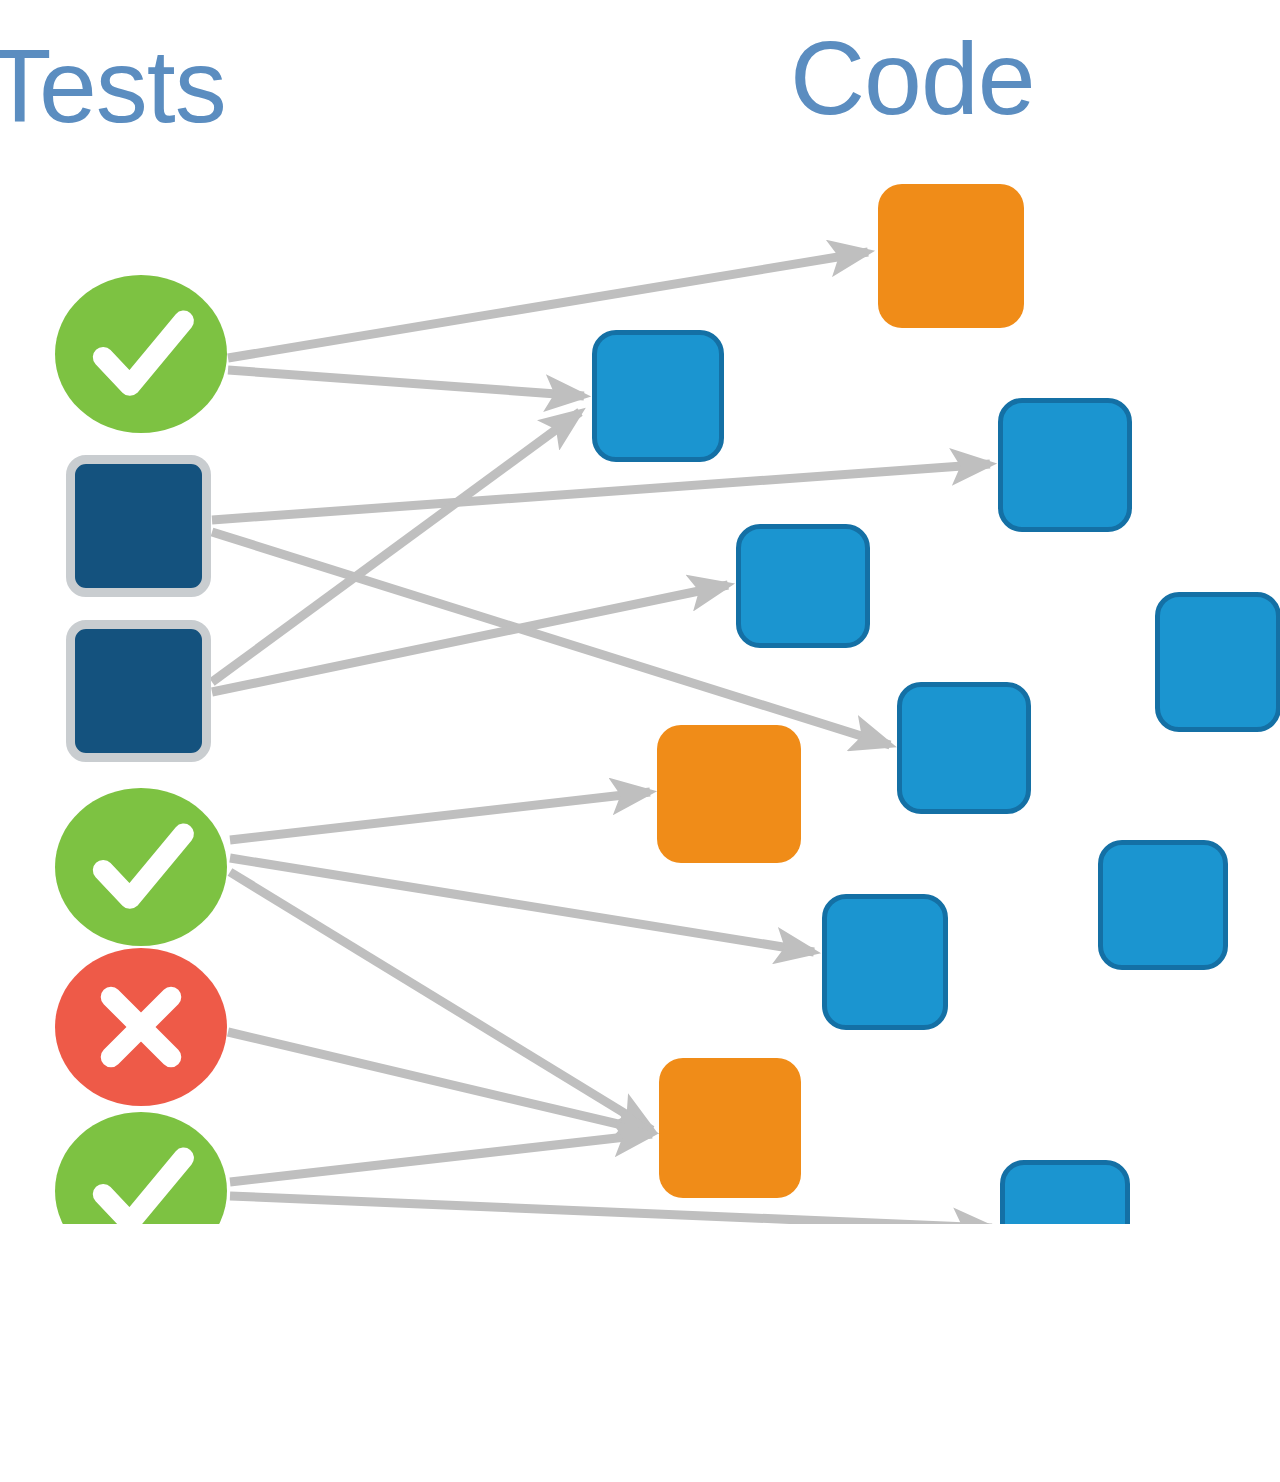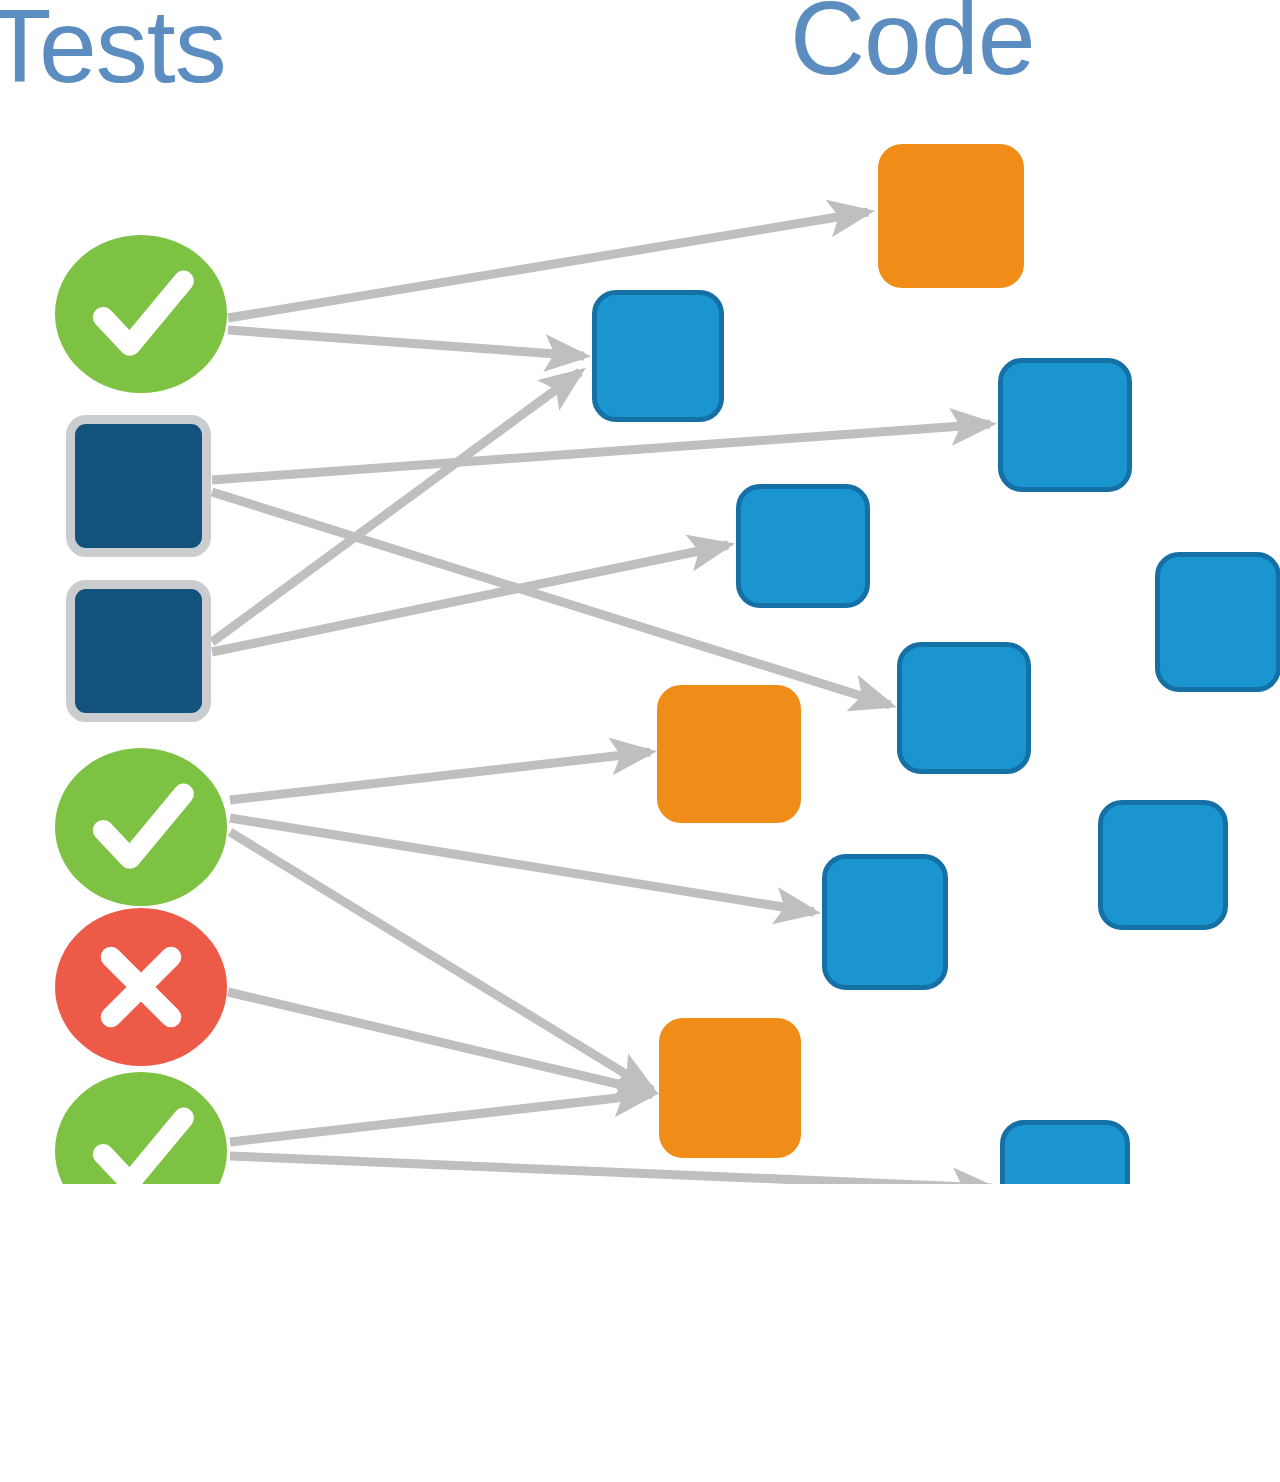--- a/index.html
+++ b/index.html
@@ -9,20 +9,21 @@
   }
   body {
     font-family: "Liberation Sans", sans-serif;
   }
   #canvas {
     position: relative;
     width: 1280px;
     height: 1184px;
     background: #ffffff;
     overflow: hidden;
+    margin-top: 40px;
   }
   .col-title {
     position: absolute;
     font-family: "Liberation Sans", sans-serif;
     font-weight: 400;
     font-size: 104px;
     line-height: 1;
     color: #5B8DC0;
     letter-spacing: -1px;
     white-space: nowrap;

